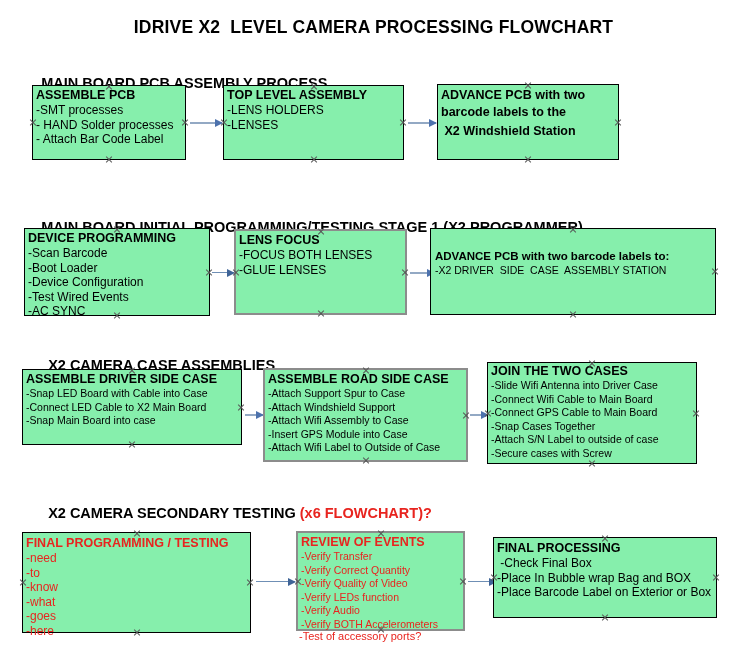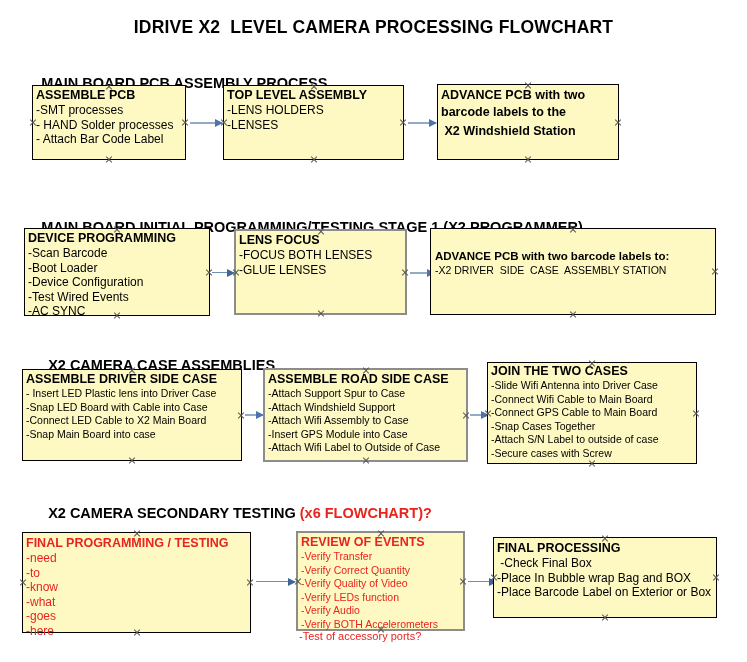--- a/index.html
+++ b/index.html
@@ -41,21 +41,21 @@
     color: #000000;
     white-space: pre;
   }
   .section-heading .accent {
     color: #e8241f;
   }
 
   
   .box {
     position: absolute;
-    background: #fef9c3;
+    background: #86efac;
     border: 1.3px solid #000000;
     box-sizing: border-box;
     overflow: visible;
   }
   .box.sel {
     border: 2px solid #8c8c8c;
   }
   .box-inner {
     position: absolute;
     left: 3px;
@@ -245,24 +245,23 @@
     </div>
     <div class="handle" style="left:50%;  top:0;"></div>
     <div class="handle" style="left:50%;  top:100%;"></div>
     <div class="handle" style="left:100%; top:50%;"></div>
   </div>
 
   <div class="section-heading" style="left:32px; top:341px;">
     <span>X2 CAMERA CASE ASSEMBLIES</span>
   </div>
 
-  <div class="box" style="left:22px; top:369px; width:220px; height:92px;">
+  <div class="box" style="left:22px; top:369px; width:220px; height:76px;">
     <div class="box-inner" style="top:2px;">
       <div class="box-title">ASSEMBLE DRIVER SIDE CASE</div>
-      <div class="box-line tight">- Insert LED Plastic lens into Driver Case</div>
       <div class="box-line tight">-Snap LED Board with Cable into Case</div>
       <div class="box-line tight">-Connect LED Cable to X2 Main Board</div>
       <div class="box-line tight">-Snap Main Board into case</div>
     </div>
     <div class="handle" style="left:50%;  top:0;"></div>
     <div class="handle" style="left:50%;  top:100%;"></div>
     <div class="handle" style="left:100%; top:50%;"></div>
   </div>
 
   <div class="arrow" style="left:245px; top:414px; width:18px;"></div>

